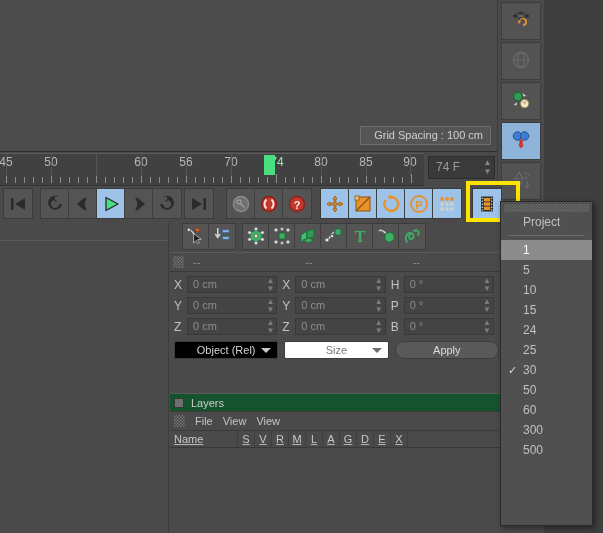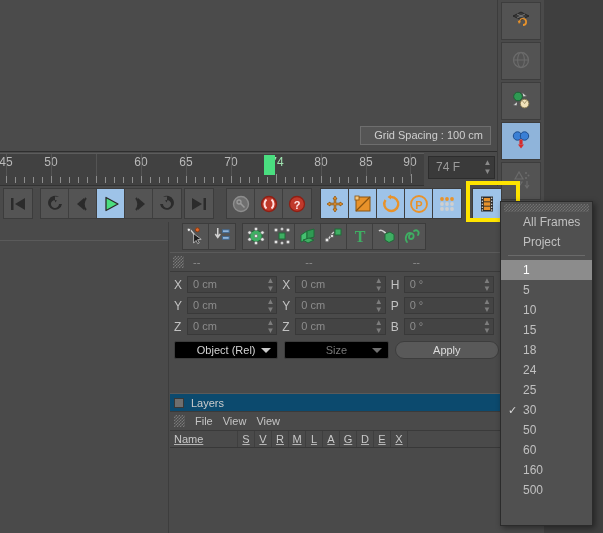--- a/index.html
+++ b/index.html
@@ -171,21 +171,21 @@
     position: relative;
     height: 18px; flex: 1;
     background: #000000;
     border: 1px solid #3d3d3d;
     border-radius: 2px;
     color: #d4d4d4;
     font-size: 11px;
     line-height: 16px;
     text-align: center;
   }
-  .csel.dim { background: #000000; color: #787878; }
+  .csel.dim { background: #ffffff; color: #787878; }
   .csel .caret {
     position: absolute; right: 6px; top: 6px;
     width: 0; height: 0;
     border-left: 5px solid transparent;
     border-right: 5px solid transparent;
     border-top: 5px solid #c9c9c9;
   }
   .csel.dim .caret { border-top-color: #6f6f6f; }
   .cbtn {
     height: 18px; flex: 1;
@@ -200,21 +200,21 @@
 
   
   .layers-panel {
     position: absolute; left: 170px; top: 393px; width: 333px; height: 140px;
     background: #4a4a4a;
     border-top: 1px solid #5a5a5a;
   }
   .lp-title {
     height: 18px; display: flex; align-items: center; gap: 7px;
     padding-left: 4px;
-    background: #0c4a6e;
+    background: #14532d;
     border-bottom: 1px solid #3a3a3a;
   }
   .sqicon {
     width: 10px; height: 10px;
     background: #6e6e6e;
     border: 1px solid #383838;
     flex: none;
   }
   .lp-title span { font-size: 11px; color: #cccccc; }
   .lp-menu {
@@ -373,21 +373,21 @@
           <div class="tick" style="left: 411px; height: 9px;"></div>
         </div>
     <div class="tick-label" style="left: 6px;">45</div>
         <div class="vline" style="left: 6px;"></div>
         <div class="tick-label" style="left: 51px;">50</div>
         <div class="vline" style="left: 51px;"></div>
         <div class="tick-label" style="left: 86px; margin-top: 32px;">55</div>
         <div class="vline" style="left: 96px;"></div>
         <div class="tick-label" style="left: 141px;">60</div>
         <div class="vline" style="left: 141px;"></div>
-        <div class="tick-label" style="left: 186px;">65</div>
+        <div class="tick-label" style="left: 186px;">56</div>
         <div class="vline" style="left: 186px;"></div>
         <div class="tick-label" style="left: 231px;">70</div>
         <div class="vline" style="left: 231px;"></div>
         <div class="tick-label hl" style="left: 277px;">74</div>
         <div class="tick-label" style="left: 321px;">80</div>
         <div class="vline" style="left: 321px;"></div>
         <div class="tick-label" style="left: 366px;">85</div>
         <div class="vline" style="left: 366px;"></div>
         <div class="tick-label" style="left: 410px;">90</div>
         <div class="vline" style="left: 410px;"></div>
@@ -775,30 +775,28 @@
             </g>
             <path d="M16 11 L16 17 M14 15 L16 18 L18 15" stroke="#6b6b6b" stroke-width="1.2" fill="none"></path>
             <path d="M3 12 L7 18 L11 12 Z" fill="none" stroke="#6b6b6b" stroke-width="1.2"></path>
           </svg></span>
       </div>
     </div>
   <div class="rfar"></div>
 
   <div class="dropdown" id="dropdown">
     <div class="dd-grip"></div>
-  <div class="dd-item"><span>All Frames</span></div>
       <div class="dd-item"><span>Project</span></div>
       <div class="dd-sep"></div>
       <div class="dd-item selected"><span>1</span></div>
       <div class="dd-item"><span>5</span></div>
       <div class="dd-item"><span>10</span></div>
       <div class="dd-item"><span>15</span></div>
-      <div class="dd-item"><span>18</span></div>
       <div class="dd-item"><span>24</span></div>
       <div class="dd-item"><span>25</span></div>
       <div class="dd-item"><span class="check">✓</span><span>30</span></div>
       <div class="dd-item"><span>50</span></div>
       <div class="dd-item"><span>60</span></div>
-      <div class="dd-item"><span>160</span></div>
+      <div class="dd-item"><span>300</span></div>
       <div class="dd-item"><span>500</span></div>
     </div>
 
 </div>
 
 </body></html>

